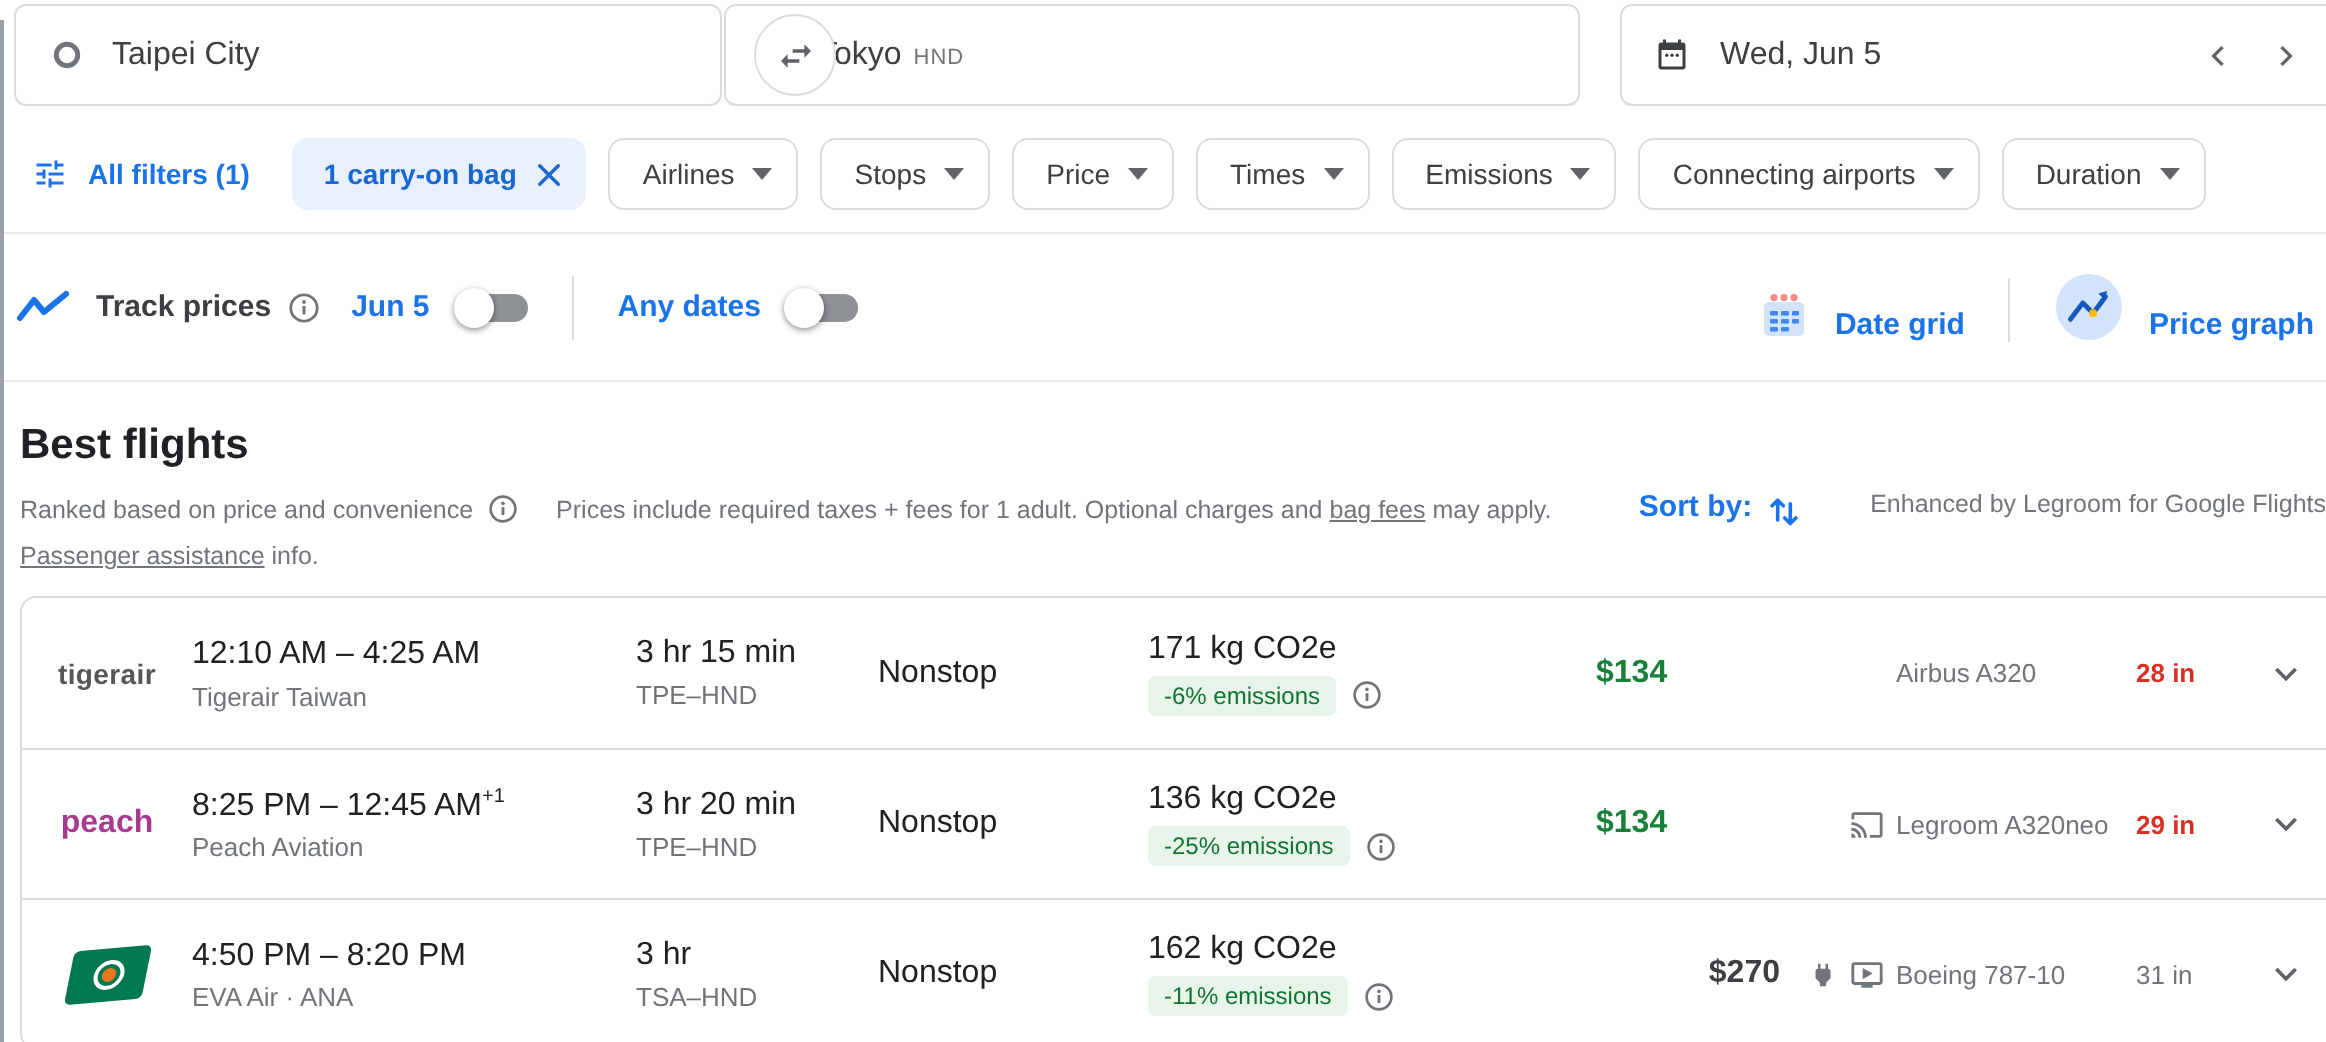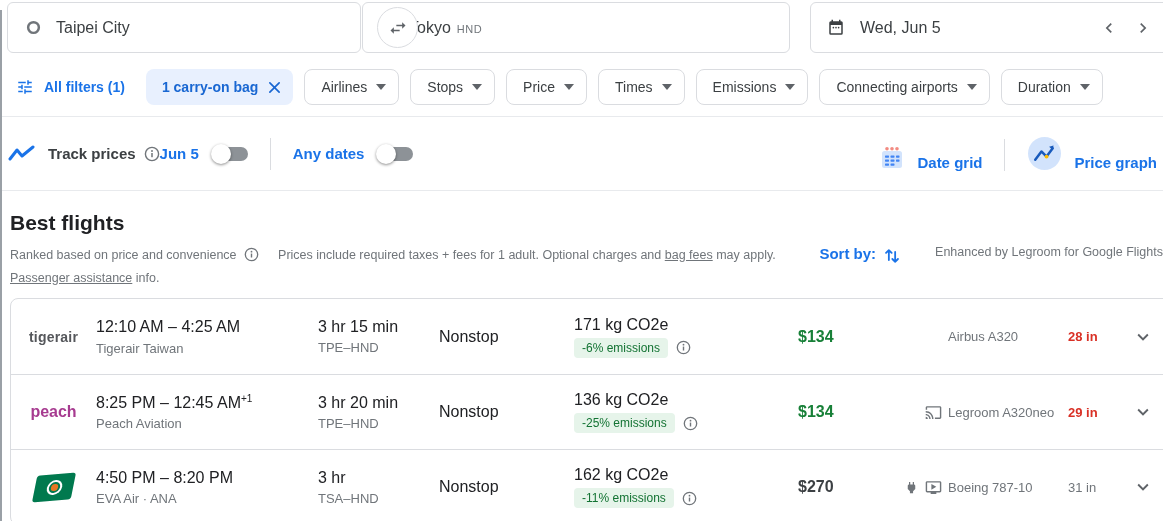--- a/index.html
+++ b/index.html
@@ -68,21 +68,21 @@
   .col-stops { width:135px; font-size:16px; color:#202124; }
   .col-emissions { width:224px; }
   .col-price { width:92px; font-size:16px; font-weight:700; }
   .col-details { flex:1; display:flex; align-items:center; }
   .main-line { font-size:16px; color:#202124; font-weight:500; }
   .sub-line { font-size:13px; color:#70757a; margin-top:4px; }
   .main-line sup { font-size:10px; }
   .badge-row { display:flex; align-items:center; margin-top:4px; gap:8px; }
   .eco-badge { background:#e6f4ea; color:#137333; font-size:12px; padding:3px 8px; border-radius:4px; }
   .price-green { color:#188038; }
-  .price-dark { color:#3c4043; }
+  .price-dark { color:#3c4043;text-align:right; }
   .amenities { width:52px; display:flex; justify-content:flex-end; gap:6px; }
   .aircraft { width:112px; margin-left:6px; font-size:13px; color:#70757a; }
   .legroom { width:52px; margin-left:8px; font-size:13px; }
   .legroom-red { color:#d93025; font-weight:700; }
   .legroom-gray { color:#70757a; }
   .expand { margin-left:12px; display:flex; cursor:pointer; }
 
   
   .logo-tigerair { font-size:14px; font-weight:700; color:#55575b; letter-spacing:.2px; }
   .logo-peach { font-size:16px; font-weight:700; color:#a73b90; }
@@ -214,21 +214,21 @@
       </svg>
   </span>
   <span class="track-label">Track prices</span>
   <span class="info-i" style="display:flex;">
     <svg width="16" height="16" viewBox="0 0 16 16">
         <circle cx="8" cy="8" r="6.6" fill="none" stroke="#70757a" stroke-width="1.4"></circle>
         <rect x="7.25" y="7" width="1.5" height="4.2" fill="#70757a"></rect>
         <circle cx="8" cy="5" r=".95" fill="#70757a"></circle>
       </svg>
   </span>
-  <span class="blue-label" style="">Jun 5</span>
+  <span class="blue-label" style="margin-left:16px;">Jun 5</span>
   <span class="toggle" style="margin-left:14px;">
       <span class="knob"></span>
     </span>
   <span class="vdiv" style="margin:0 22px;"></span>
   <span class="blue-label">Any dates</span>
   <span class="toggle" style="margin-left:14px;">
       <span class="knob"></span>
     </span>
 
   <div class="right-tools">

